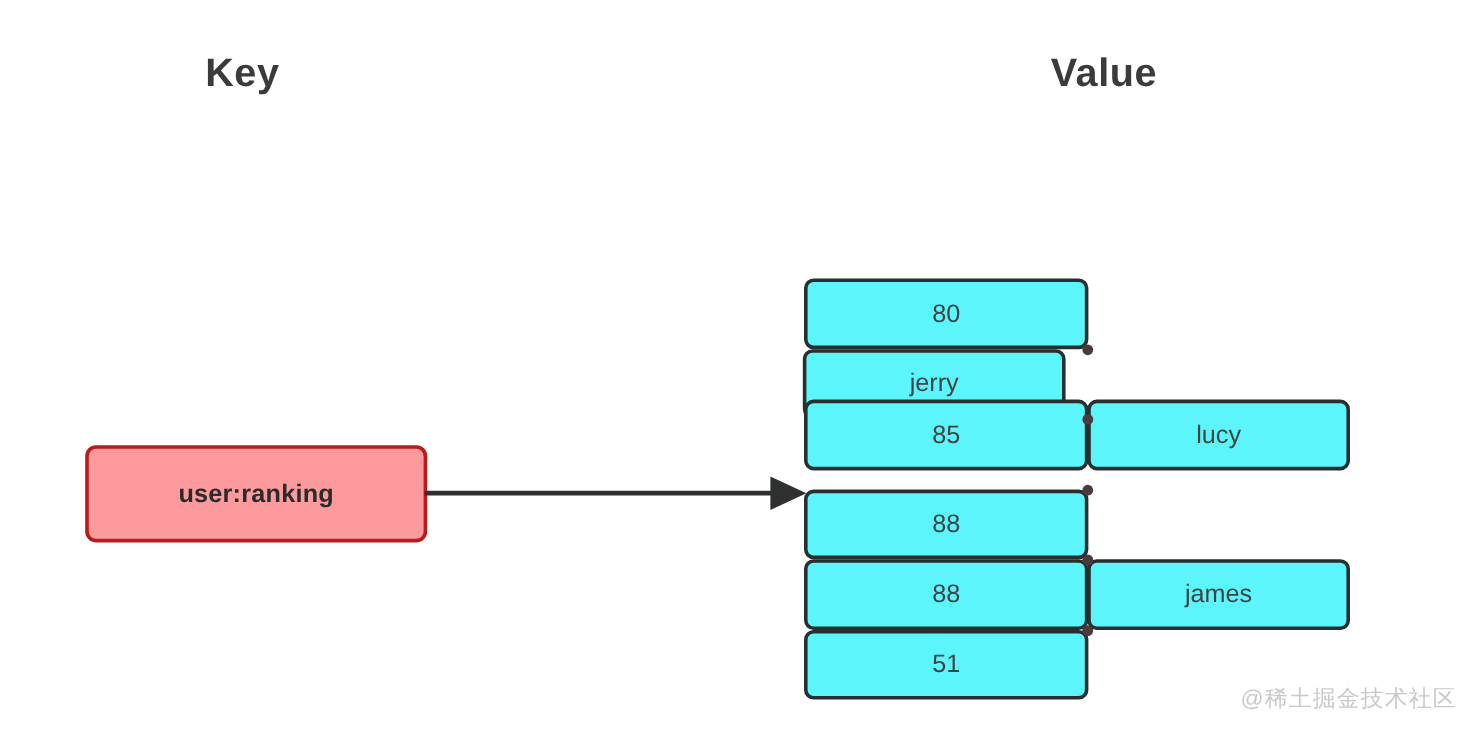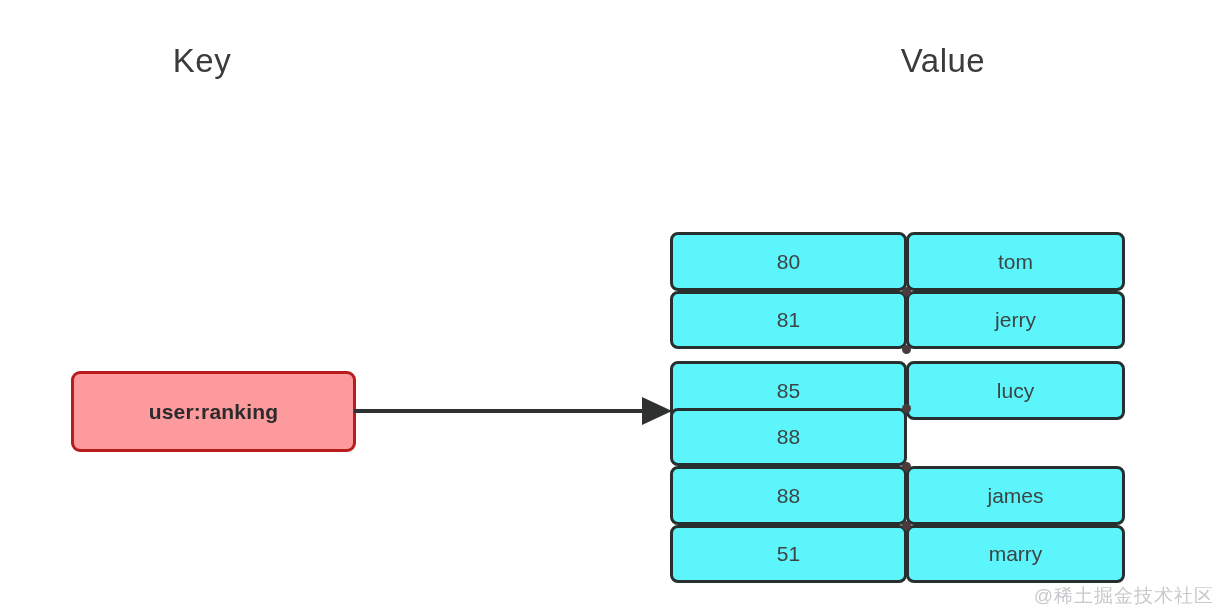--- a/index.html
+++ b/index.html
@@ -15,29 +15,29 @@
     width: 1226px;
     height: 616px;
     background: #ffffff;
     overflow: hidden;
   }
 
   
   .col-heading {
     position: absolute;
     font-size: 33px;
-    font-weight: normal;
+    font-weight: bold;
     color: #3b3b3b;
     letter-spacing: 0.5px;
     white-space: nowrap;
     transform: translateX(-50%);
     line-height: 1;
   }
   #key-heading   { left: 202px; top: 44px; }
-  #value-heading { left: 943px; top: 44px; }
+  #value-heading { left: 920px; top: 44px; }
 
   
   #key-box {
     position: absolute;
     left: 71px;
     top: 371px;
     width: 285px;
     height: 81px;
     box-sizing: border-box;
     background: #fc9a9e;
@@ -103,21 +103,21 @@
     width: 9px;
     height: 9px;
     background: #4a3b3d;
     border-radius: 50%;
   }
 
   
   #watermark {
     position: absolute;
     right: 12px;
-    bottom: 7px;
+    bottom: 21px;
     font-size: 19px;
     color: #c9c9cd;
     white-space: nowrap;
     letter-spacing: 1px;
   }
 </style>
 </head>
 <body>
 
 <div id="canvas">
@@ -130,43 +130,40 @@
   </div>
 
   <svg id="arrow" viewBox="0 0 320 46" width="320" height="46">
     <line x1="0" y1="23" x2="304" y2="23" stroke="#2f3130" stroke-width="4"></line>
     <polygon points="288,9 318,23 288,37" fill="#2f3130"></polygon>
   </svg>
 
   <div id="value-table">
       <div class="value-row" style="top: 0px;">
         <div class="value-cell cell-score">80</div>
-        <div class="value-cell cell-name">tom</div>
       </div>
       <div class="value-row" style="top: 58.5px;">
-        <div class="value-cell cell-score">81</div>
         <div class="value-cell cell-name">jerry</div>
       </div>
       <div class="junction-dot" style="top: 54.5px;"></div>
-      <div class="value-row" style="top: 129px;">
+      <div class="value-row" style="top: 101px;">
         <div class="value-cell cell-score">85</div>
         <div class="value-cell cell-name">lucy</div>
       </div>
       <div class="junction-dot" style="top: 113px;"></div>
       <div class="value-row" style="top: 175.5px;">
         <div class="value-cell cell-score">88</div>
       </div>
       <div class="junction-dot" style="top: 171.5px;"></div>
       <div class="value-row" style="top: 234px;">
         <div class="value-cell cell-score">88</div>
         <div class="value-cell cell-name">james</div>
       </div>
       <div class="junction-dot" style="top: 230px;"></div>
       <div class="value-row" style="top: 292.5px;">
         <div class="value-cell cell-score">51</div>
-        <div class="value-cell cell-name">marry</div>
       </div>
       <div class="junction-dot" style="top: 288.5px;"></div>
     </div>
 
   <div id="watermark">@稀土掘金技术社区</div>
 
 </div>
 
 </body></html>

